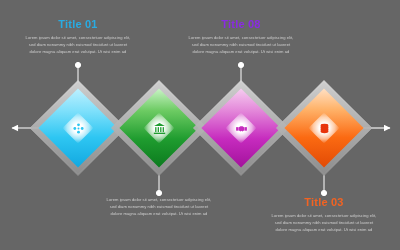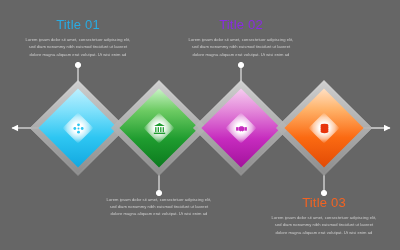--- a/index.html
+++ b/index.html
@@ -99,22 +99,22 @@
   .n3 .body { background: linear-gradient(135deg, #f6cdf0 0%, #e58ddb 26%, #c62bbe 64%, #a3129c 100%); }
   .n4 .body { background: linear-gradient(135deg, #ffe0c4 0%, #ffb36a 26%, #fb6a12 62%, #e24a05 100%); }
 
   
   .textblock {
     position: absolute;
     width: 108px;
     text-align: center;
   }
   .textblock .title {
-    font-size: 13px;
-    font-weight: normal;
+    font-size: 11px;
+    font-weight: bold;
     letter-spacing: .2px;
     margin-bottom: 4px;
     line-height: 1.1;
   }
   .textblock .desc {
     font-size: 4.1px;
     line-height: 1.75;
     color: #cfcfcf;
     letter-spacing: .05px;
     text-align: center;
@@ -235,21 +235,21 @@
   <div class="textblock t1" style="left:24px; top:18px;">
     <div class="title">Title 01</div>
     <div class="desc">Lorem ipsum dolor sit amet, consectetuer adipiscing elit, sed diam nonummy nibh euismod tincidunt ut laoreet dolore magna aliquam erat volutpat. Ut wisi enim ad</div>
   </div>
 
   <div class="textblock t2" style="left:105px; top:196px;">
     <div class="desc">Lorem ipsum dolor sit amet, consectetuer adipiscing elit, sed diam nonummy nibh euismod tincidunt ut laoreet dolore magna aliquam erat volutpat. Ut wisi enim ad</div>
   </div>
 
   <div class="textblock t3" style="left:187px; top:18px;">
-    <div class="title">Title 02</div>
+    <div class="title">Title 08</div>
     <div class="desc">Lorem ipsum dolor sit amet, consectetuer adipiscing elit, sed diam nonummy nibh euismod tincidunt ut laoreet dolore magna aliquam erat volutpat. Ut wisi enim ad</div>
   </div>
 
   <div class="textblock t4" style="left:270px; top:196px;">
     <div class="title">Title 03</div>
     <div class="desc">Lorem ipsum dolor sit amet, consectetuer adipiscing elit, sed diam nonummy nibh euismod tincidunt ut laoreet dolore magna aliquam erat volutpat. Ut wisi enim ad</div>
   </div>
 
 </div>
 

